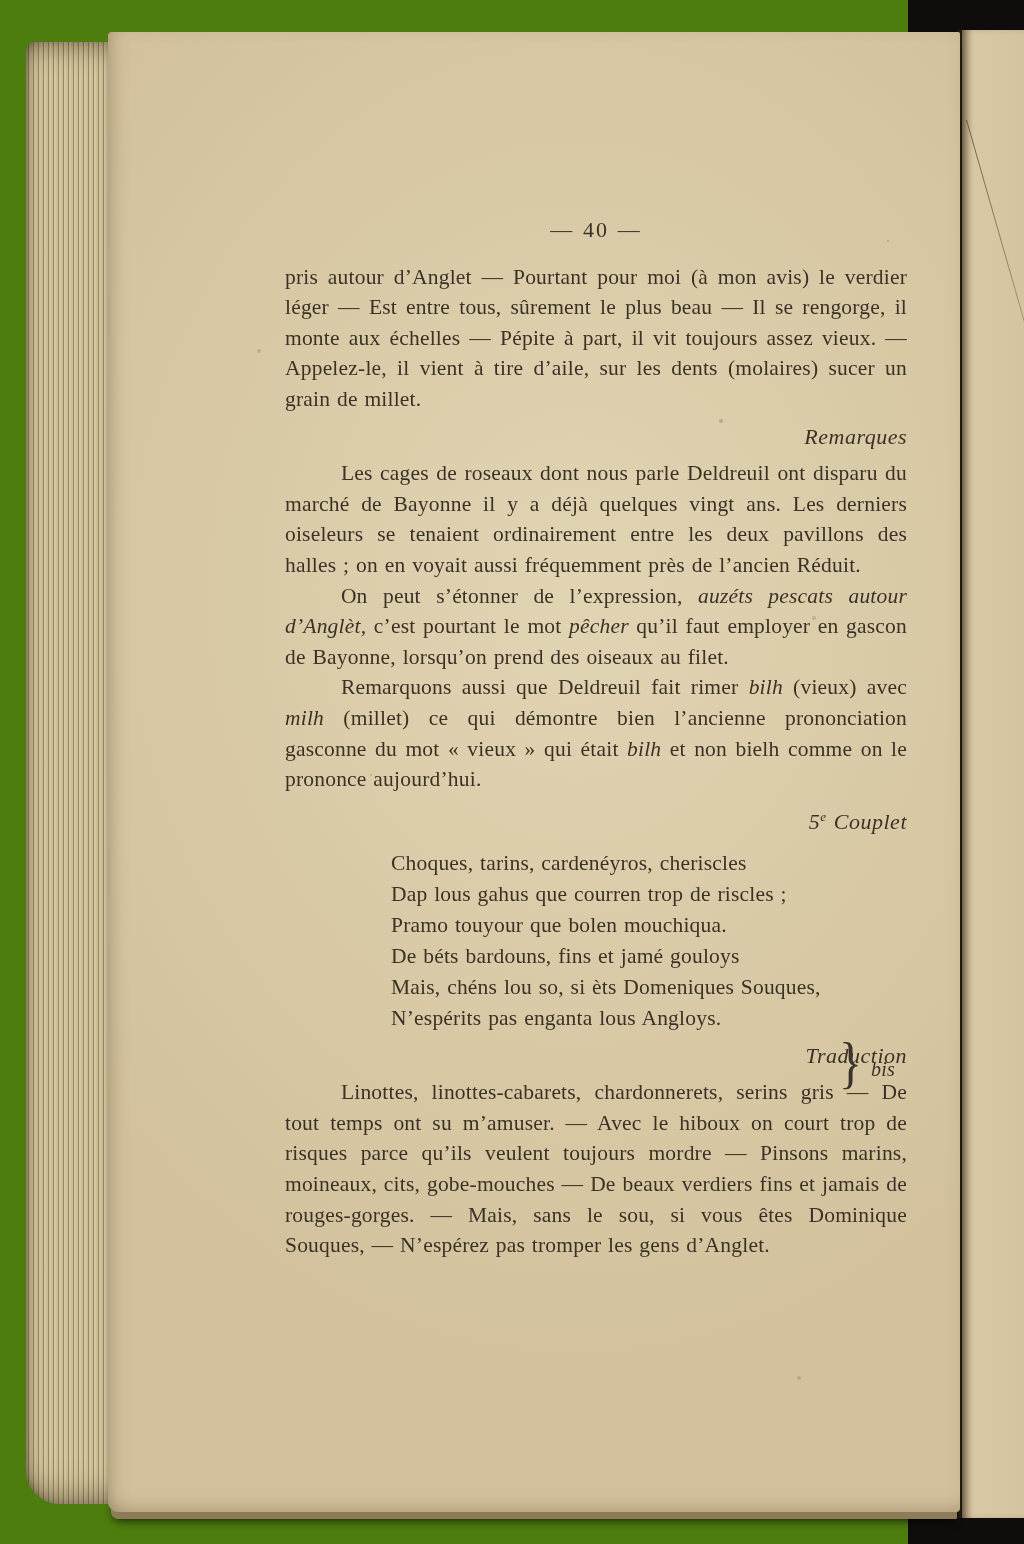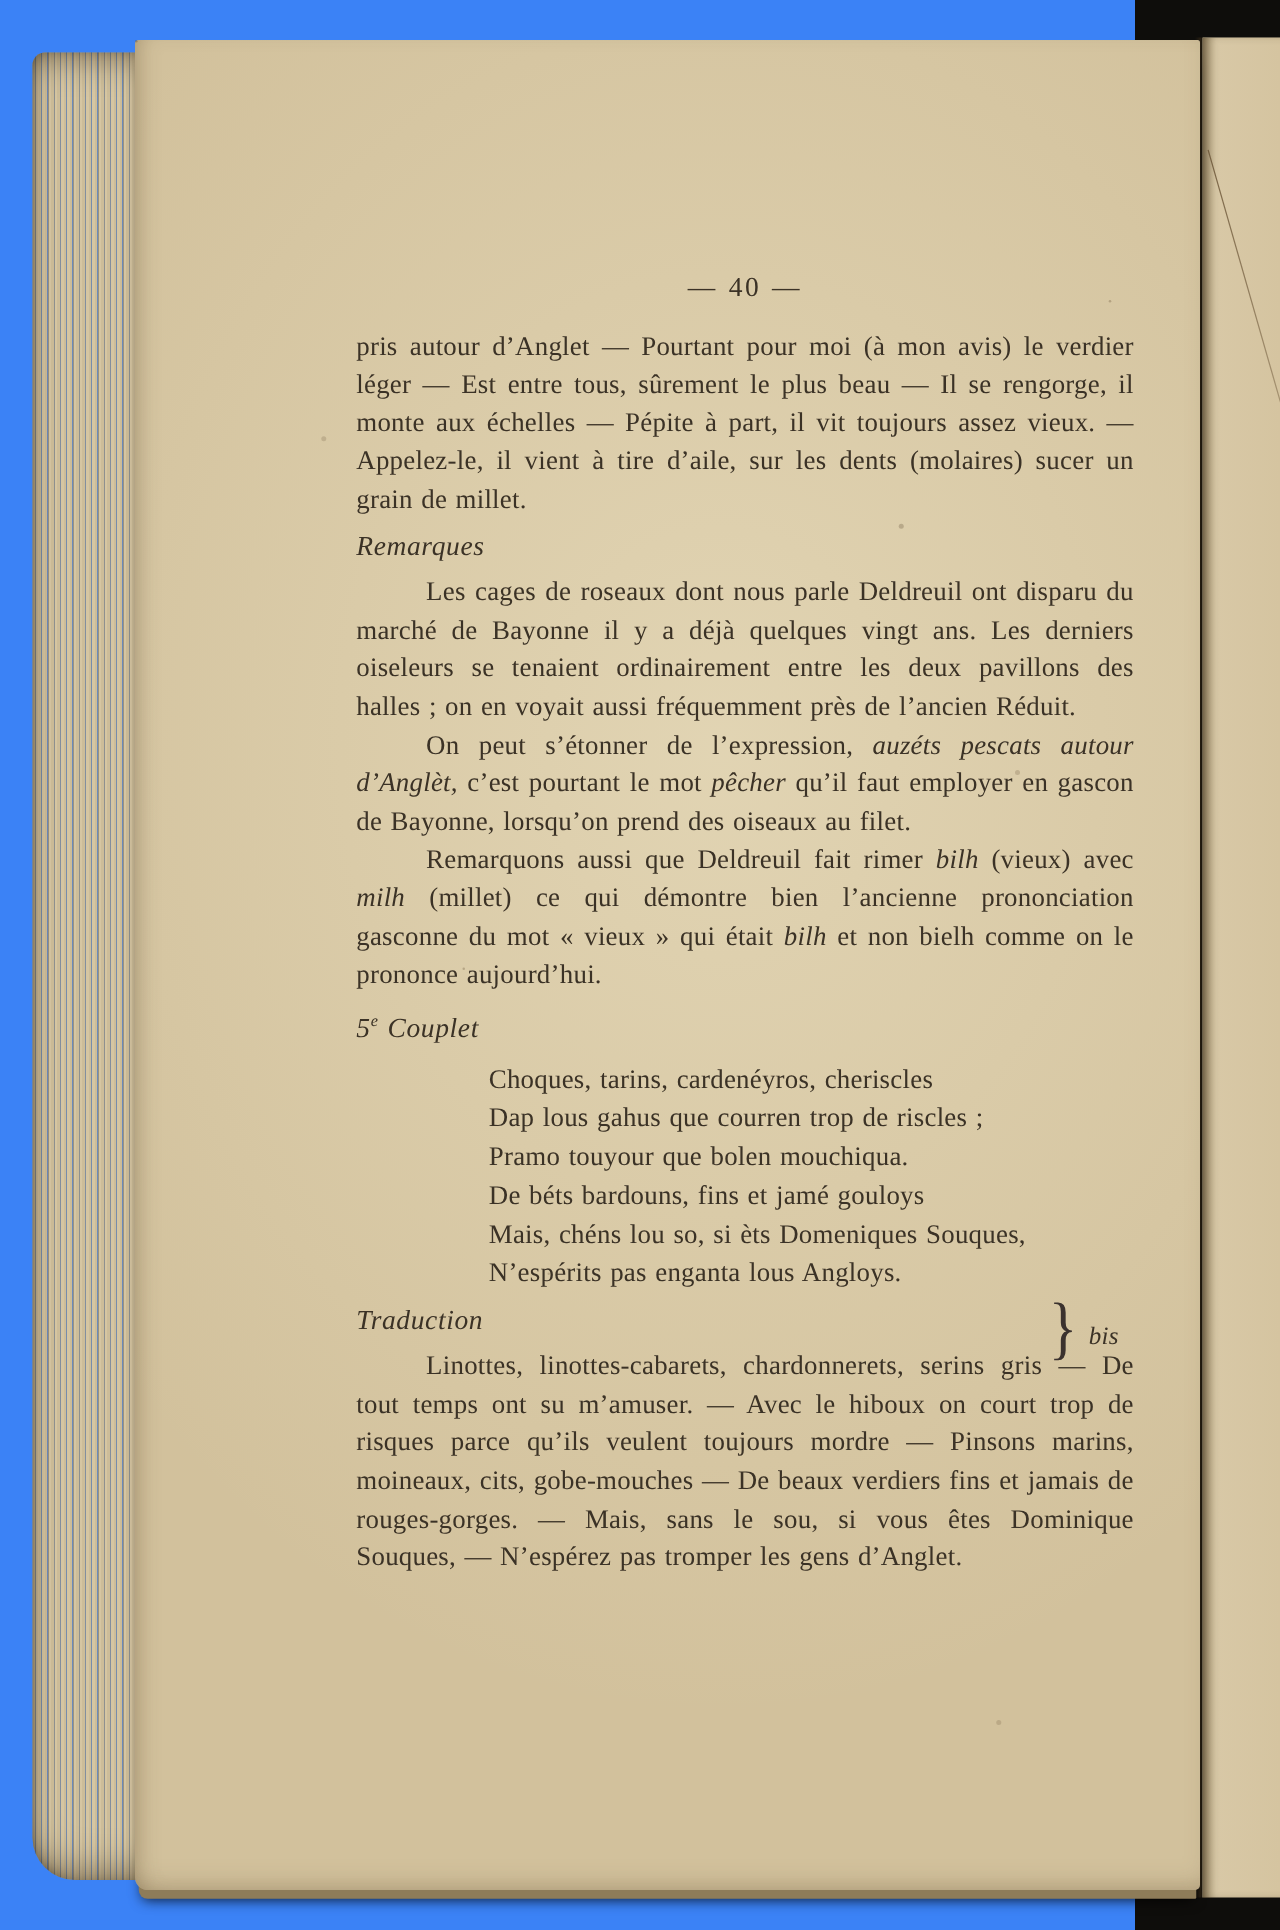--- a/index.html
+++ b/index.html
@@ -2,21 +2,21 @@
 <html><head>
 <meta charset="utf-8">
 <style>
   html,body{margin:0;padding:0;}
   body{
     width:1024px;height:1544px;
     background:#0e0d0b;
     font-family:"Liberation Serif","DejaVu Serif",serif;
     overflow:hidden;
   }
-  .scene{position:relative;width:908px;height:1544px;background:#3b82f6;}
+  .scene{position:relative;width:908px;height:1544px;background:#4d7c0f;}
 
   
   .page-stack{
     position:absolute;left:26px;top:42px;width:92px;height:1462px;
     background:
       repeating-linear-gradient(90deg,
         #c8b astre 0px) ,
       #c3b28d;
     background:
       repeating-linear-gradient(90deg,
@@ -81,21 +81,21 @@
   .page-number{
     margin-top:183px;margin-bottom:16px;
     text-align:center;font-size:22px;letter-spacing:2px;
   }
   .para{
     margin:0;text-align:justify;text-indent:2.6em;
   }
   .para.no-indent{text-indent:0;}
   .heading{
     margin:7px 0 6px 0;font-size:22px;font-weight:normal;
-    font-style:italic;text-align:left;letter-spacing:.5px;
+    font-style:italic;text-align:right;letter-spacing:.5px;
   }
   .heading sup{font-size:13px;}
   .it{font-style:italic;}
   .couplet{
     position:relative;margin:10px 0 4px 0;padding-left:106px;
     line-height:31px;
   }
   .couplet-line{white-space:nowrap;}
   .bis-group{
     position:absolute;left:552px;top:183px;height:64px;

